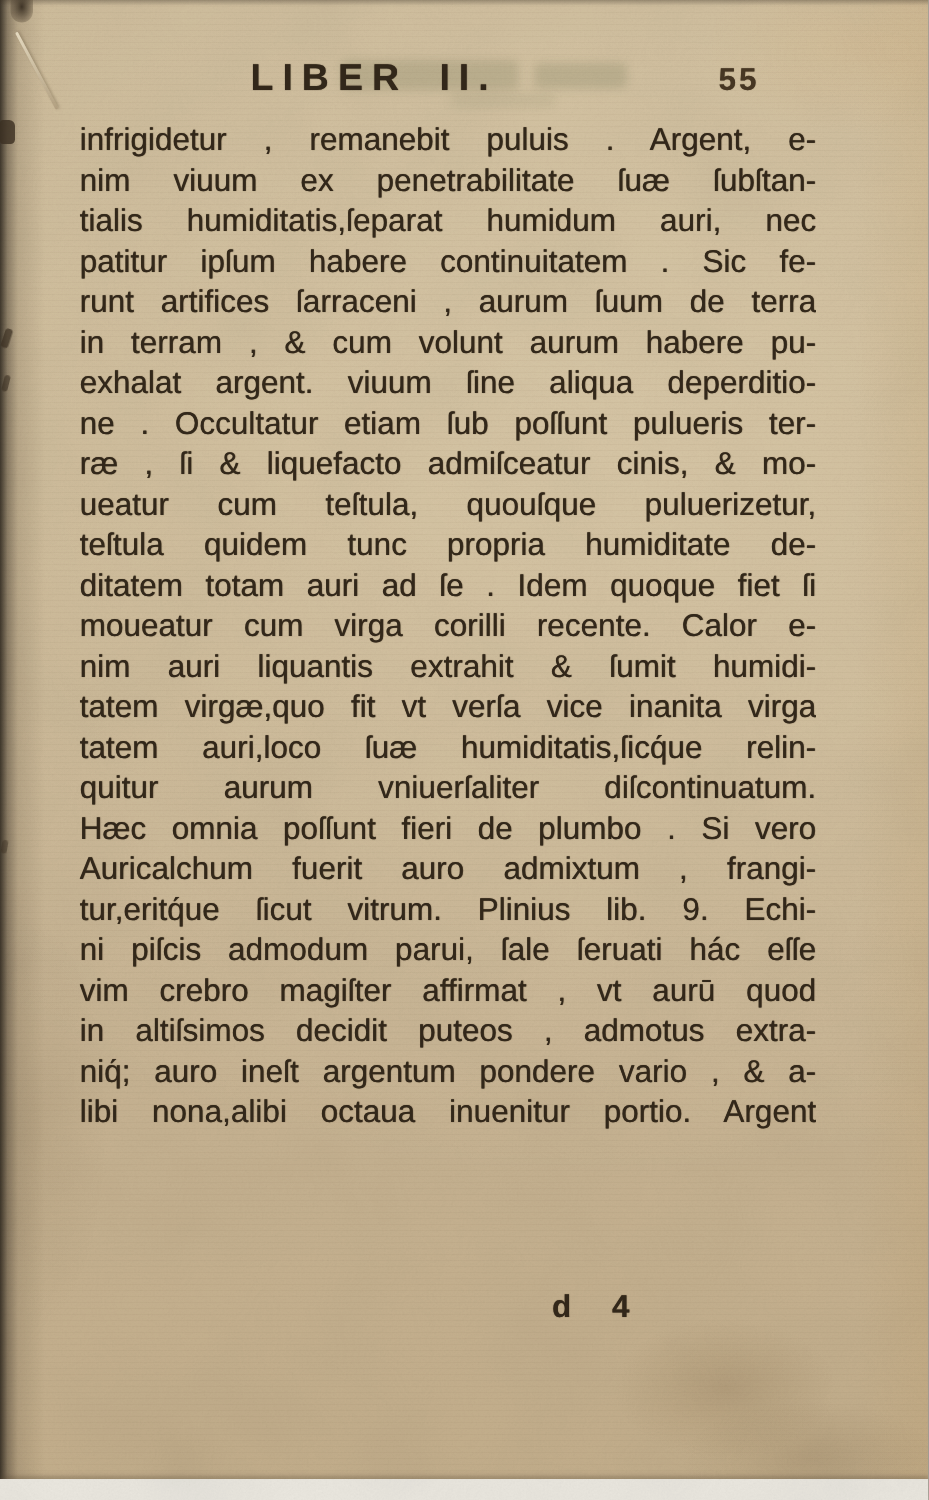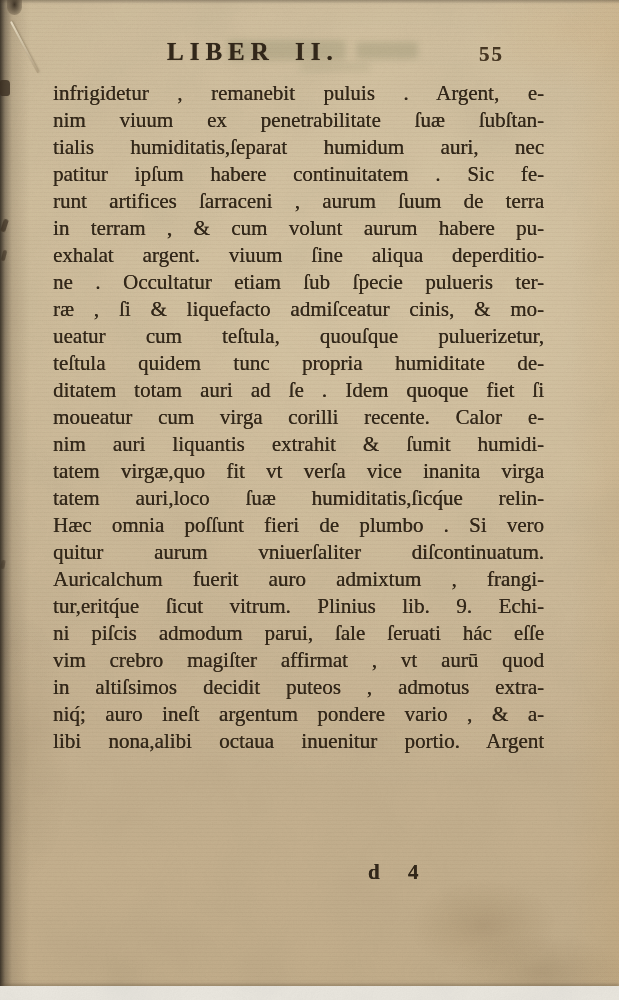--- a/index.html
+++ b/index.html
@@ -1,20 +1,20 @@
 <!DOCTYPE html>
 <html><head>
 <meta charset="utf-8">
 <style>
   html,body{margin:0;padding:0;background:#888;}
   .stage{position:relative;width:619px;height:1000px;overflow:hidden;
          background:
            radial-gradient(ellipse 900px 700px at 65% 30%, rgba(255,244,215,0.25), rgba(0,0,0,0) 70%),
            linear-gradient(180deg,#cdbb9a 0%, #cbb896 30%, #c8b493 70%, #c3ae8b 100%);
-         font-family:Liberation Serif, serif;}
+         font-family:Liberation Sans, sans-serif;}
   
   .laid{position:absolute;inset:0;z-index:1;pointer-events:none;
         background:repeating-linear-gradient(180deg, rgba(120,98,66,0.05) 0 1px, rgba(0,0,0,0) 1px 4px);}
   
   .right-band{position:absolute;top:0;right:0;width:48px;height:100%;z-index:1;
         background:linear-gradient(90deg, rgba(0,0,0,0), rgba(190,140,70,0.10));}
   
   .left-edge{position:absolute;top:0;left:0;width:30px;height:100%;z-index:4;
         background:linear-gradient(90deg, rgba(38,32,24,0.85) 0, rgba(58,48,36,0.45) 5px, rgba(90,75,55,0.18) 12px, rgba(0,0,0,0) 30px);}
   .top-edge{position:absolute;top:0;left:0;width:100%;height:4px;z-index:4;
@@ -88,31 +88,31 @@
   <div class="page-number">55</div>
 
   <div class="body-text">
     <div class="line">infrigidetur , remanebit puluis . Argent, e-</div>
     <div class="line">nim viuum ex penetrabilitate ſuæ ſubſtan-</div>
     <div class="line">tialis humiditatis,ſeparat humidum auri, nec</div>
     <div class="line">patitur ipſum habere continuitatem . Sic fe-</div>
     <div class="line">runt artifices ſarraceni , aurum ſuum de terra</div>
     <div class="line">in terram , &amp; cum volunt aurum habere pu-</div>
     <div class="line">exhalat argent. viuum ſine aliqua deperditio-</div>
-    <div class="line">ne . Occultatur etiam ſub ſpecie pulueris ter-</div>
+    <div class="line">ne . Occultatur etiam ſub poſſunt pulueris ter-</div>
     <div class="line">ræ , ſi &amp; liquefacto admiſceatur cinis, &amp; mo-</div>
     <div class="line">ueatur cum teſtula, quouſque puluerizetur,</div>
     <div class="line">teſtula quidem tunc propria humiditate de-</div>
     <div class="line">ditatem totam auri ad ſe . Idem quoque fiet ſi</div>
     <div class="line">moueatur cum virga corilli recente. Calor e-</div>
     <div class="line">nim auri liquantis extrahit &amp; ſumit humidi-</div>
     <div class="line">tatem virgæ,quo fit vt verſa vice inanita virga</div>
     <div class="line">tatem auri,loco ſuæ humiditatis,ſicq́ue relin-</div>
+    <div class="line">quitur aurum vniuerſaliter diſcontinuatum.</div>
     <div class="line">Hæc omnia poſſunt fieri de plumbo . Si vero</div>
-    <div class="line">quitur aurum vniuerſaliter diſcontinuatum.</div>
     <div class="line">Auricalchum fuerit auro admixtum , frangi-</div>
     <div class="line">tur,eritq́ue ſicut vitrum. Plinius lib. 9. Echi-</div>
     <div class="line">ni piſcis admodum parui, ſale ſeruati hác eſſe</div>
     <div class="line">vim crebro magiſter affirmat , vt aurū quod</div>
     <div class="line">in altiſsimos decidit puteos , admotus extra-</div>
     <div class="line">niq́; auro ineſt argentum pondere vario , &amp; a-</div>
     <div class="line">libi nona,alibi octaua inuenitur portio. Argent</div>
   </div>
 
   <div class="signature sig-letter" style="left:368px">d</div>

